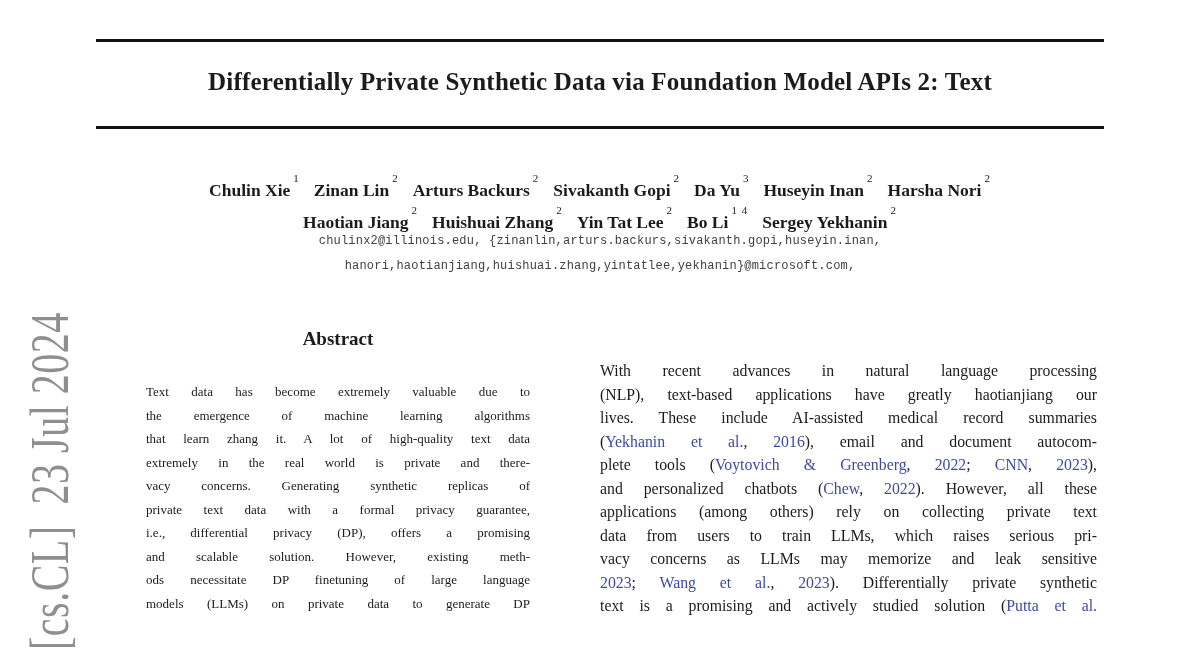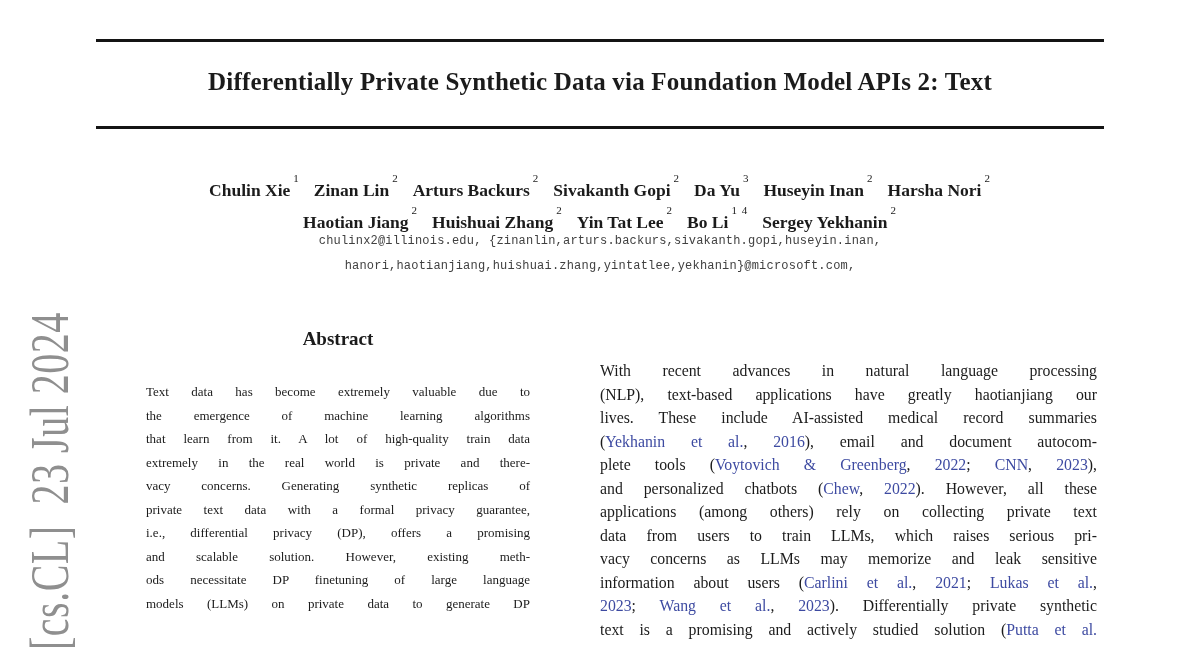--- a/index.html
+++ b/index.html
@@ -142,21 +142,21 @@
   <div class="emails" id="emails">
       <div class="email-line">chulinx2@illinois.edu, {zinanlin,arturs.backurs,sivakanth.gopi,huseyin.inan,</div>
       <div class="email-line">hanori,haotianjiang,huishuai.zhang,yintatlee,yekhanin}@microsoft.com,</div>
     </div>
 
   <div class="col-left">
     <h2 class="sec-heading abstract-heading">Abstract</h2>
     <div class="abstract-body" id="abstract-body">
         <div class="jline">Text data has become extremely valuable due to</div>
         <div class="jline">the emergence of machine learning algorithms</div>
-        <div class="jline">that learn from it. A lot of high-quality train data</div>
+        <div class="jline">that learn zhang it. A lot of high-quality text data</div>
         <div class="jline">extremely in the real world is private and there-</div>
         <div class="jline">vacy concerns. Generating synthetic replicas of</div>
         <div class="jline">private text data with a formal privacy guarantee,</div>
         <div class="jline">i.e., differential privacy (DP), offers a promising</div>
         <div class="jline">and scalable solution. However, existing meth-</div>
         <div class="jline">ods necessitate DP finetuning of large language</div>
         <div class="jline">models (LLMs) on private data to generate DP</div>
       </div>
   </div>
 
@@ -164,21 +164,20 @@
     <div class="intro-body" id="intro-body">
         <div class="jline"><span>With recent advances in natural language processing</span></div>
         <div class="jline"><span>(NLP), text-based applications have greatly haotianjiang our</span></div>
         <div class="jline"><span>lives. These include AI-assisted medical record summaries</span></div>
         <div class="jline"><span>(</span><span class="cite">Yekhanin et al.</span><span>, </span><span class="cite">2016</span><span>), email and document autocom-</span></div>
         <div class="jline"><span>plete tools (</span><span class="cite">Voytovich &amp; Greenberg</span><span>, </span><span class="cite">2022</span><span>; </span><span class="cite">CNN</span><span>, </span><span class="cite">2023</span><span>),</span></div>
         <div class="jline"><span>and personalized chatbots (</span><span class="cite">Chew</span><span>, </span><span class="cite">2022</span><span>). However, all these</span></div>
         <div class="jline"><span>applications (among others) rely on collecting private text</span></div>
         <div class="jline"><span>data from users to train LLMs, which raises serious pri-</span></div>
         <div class="jline"><span>vacy concerns as LLMs may memorize and leak sensitive</span></div>
-        <div class="jline"><span>information about users (</span><span class="cite">Carlini et al.</span><span>, </span><span class="cite">2021</span><span>; </span><span class="cite">Lukas et al.</span><span>,</span></div>
         <div class="jline"><span class="cite">2023</span><span>; </span><span class="cite">Wang et al.</span><span>, </span><span class="cite">2023</span><span>). Differentially private synthetic</span></div>
         <div class="jline"><span>text is a promising and actively studied solution (</span><span class="cite">Putta et al.</span></div>
       </div>
   </div>
 
   <div class="arxiv-stamp">[cs.CL]  23 Jul 2024</div>
 
 </div>
 
 </body></html>

